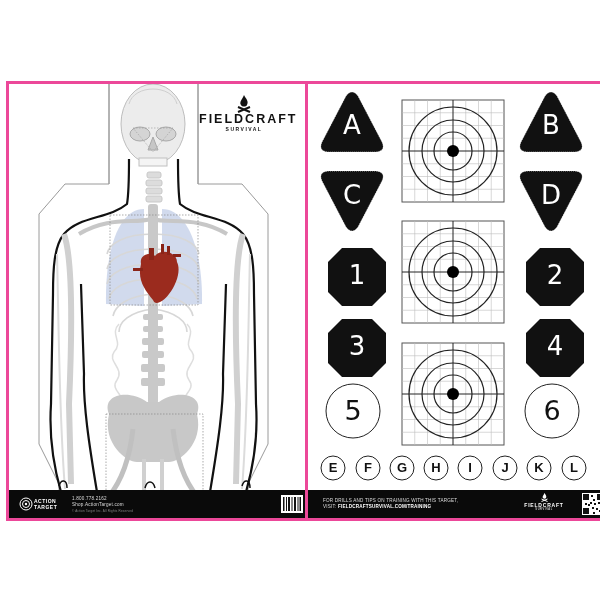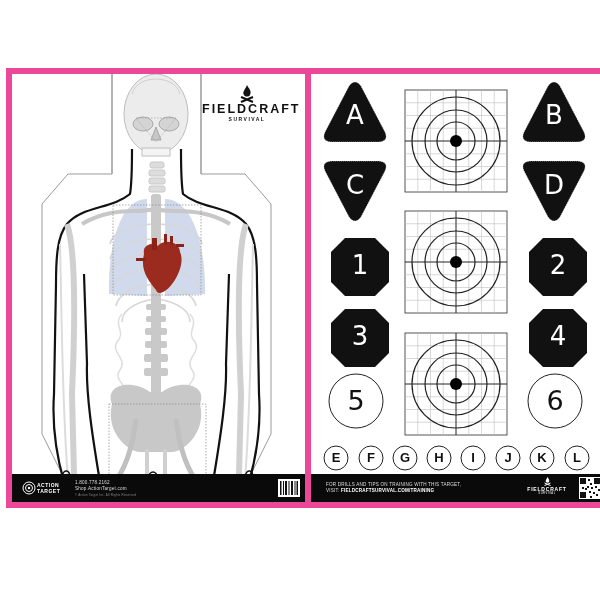--- a/index.html
+++ b/index.html
@@ -1,17 +1,17 @@
 <!DOCTYPE html>
 <html><head>
 <meta charset="utf-8">
 <style>
   html,body{margin:0;padding:0;background:#ffffff;}
   body{width:600px;height:600px;position:relative;overflow:hidden;font-family:"Liberation Sans",sans-serif;}
-  .panel{position:absolute;top:68px;width:310px;height:440px;background:#fff;border:6px solid #ec4899;box-sizing:border-box;overflow:hidden;}
+  .panel{position:absolute;top:81px;width:310px;height:440px;background:#fff;border:3px solid #ec4899;box-sizing:border-box;overflow:hidden;}
   #left-panel{left:6px;}
   #right-panel{left:305px;}
   .footer{position:absolute;left:0;right:0;bottom:0;height:28px;background:#0a0a0a;color:#fff;}
   svg{display:block;}
   .brand{position:absolute;text-align:center;color:#111;}
   .brand .name{font-weight:bold;letter-spacing:2px;font-size:12.5px;line-height:13px;}
   .brand .sub{font-weight:bold;letter-spacing:1.5px;font-size:5px;line-height:7px;}
   .ftext{position:absolute;color:#ddd;font-size:4.6px;line-height:6px;letter-spacing:0.2px;}
   .ftext b{color:#fff;}
   .lbl{font-family:"DejaVu Sans",sans-serif;}

